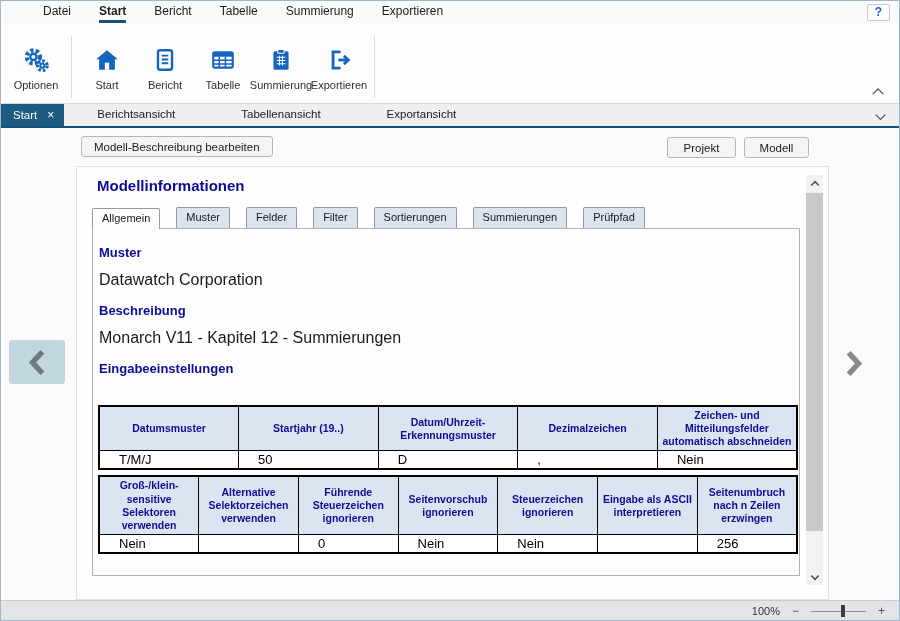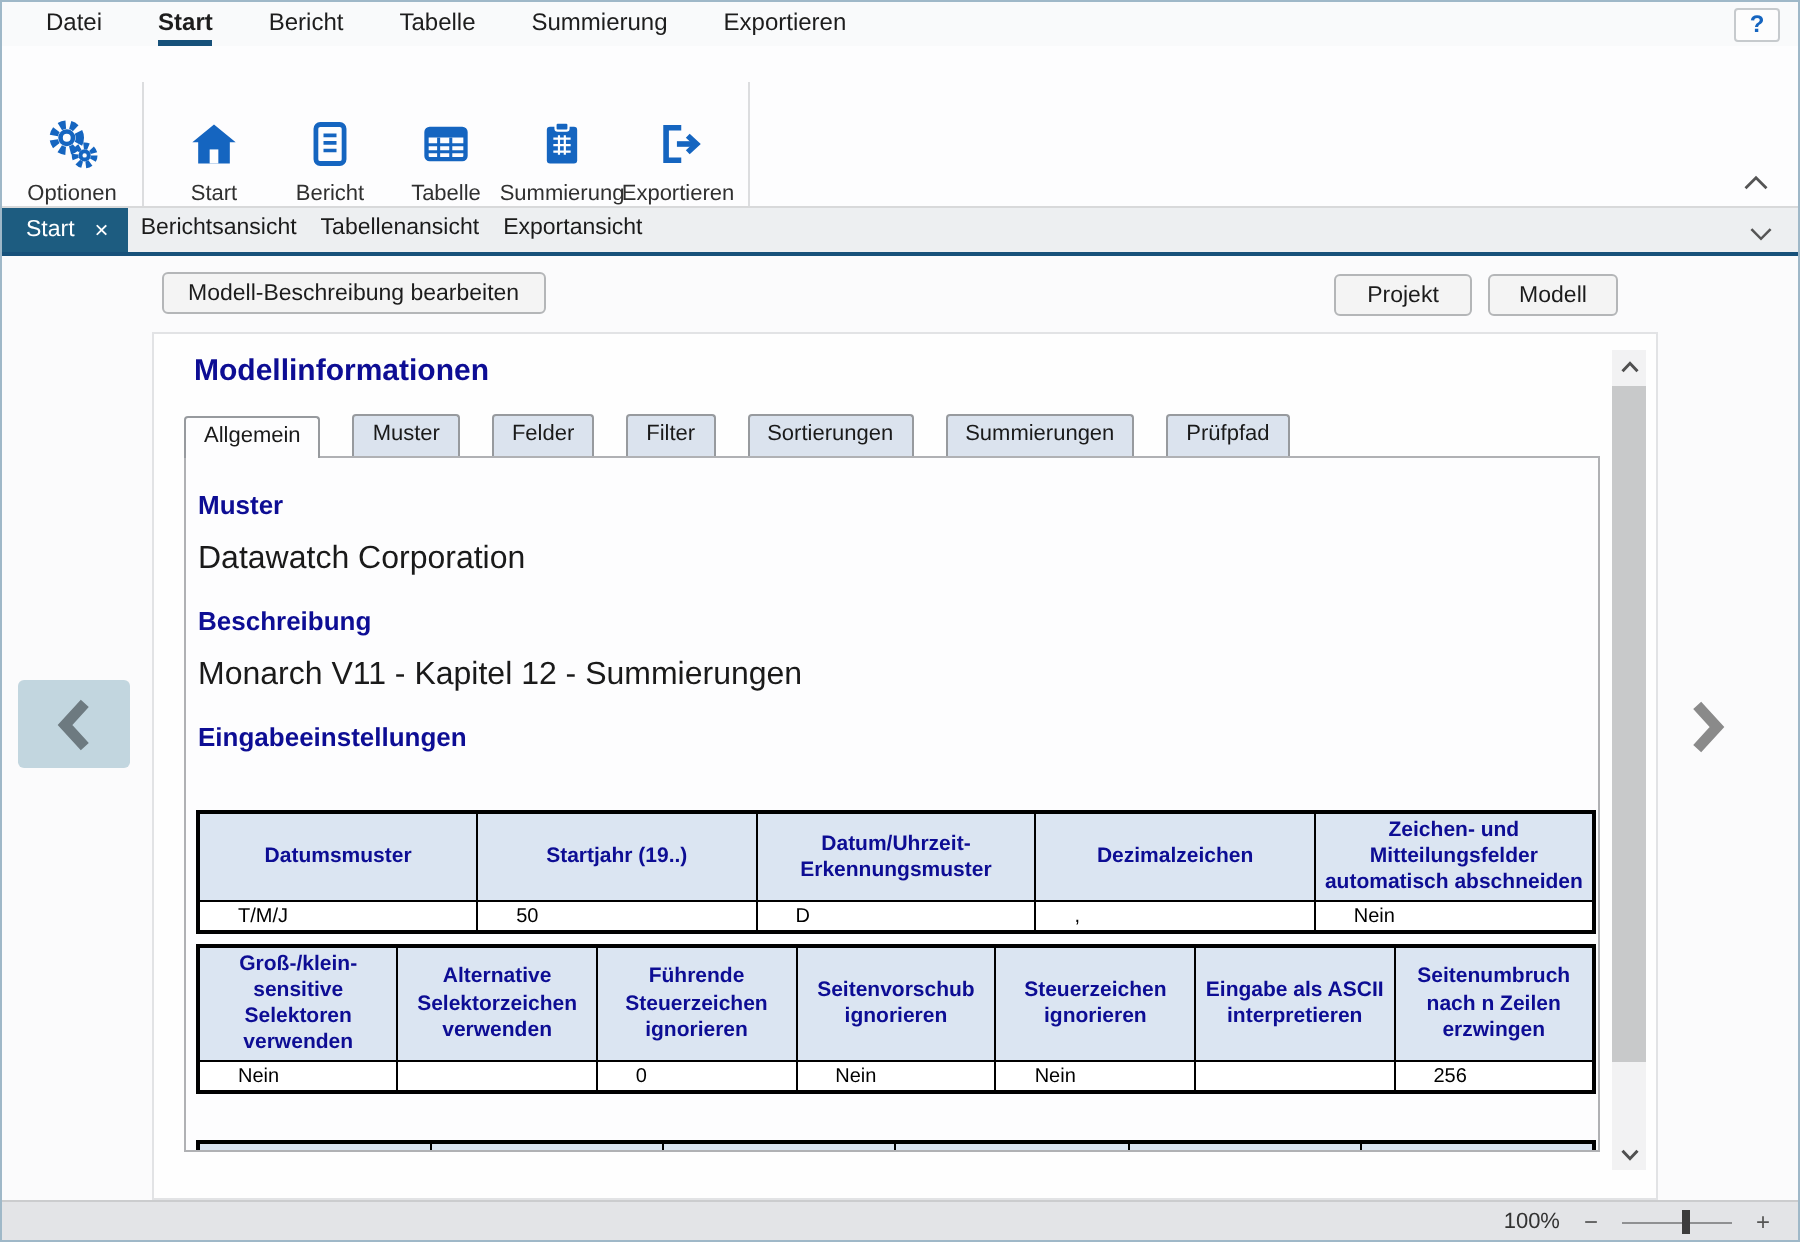--- a/index.html
+++ b/index.html
@@ -6,43 +6,43 @@
   html,body { width:900px; height:621px; }
   body {
     font-family: "Liberation Sans", "DejaVu Sans", sans-serif;
     background:#ffffff; overflow:hidden;
   }
   .window{ width:900px; height:621px; border:1px solid #9fb8c8; background:#fbfbfc;
     display:flex; flex-direction:column; position:relative; }
 
   
   .menubar{ height:22px; background:#f9fafb; display:flex; align-items:stretch;
-    padding-left:8px; position:relative; flex:0 0 auto; }
+    padding-left:28px; position:relative; flex:0 0 auto; }
   .menu-item{ font-size:12px; color:#1d1d1d; padding:3px 14px 0; cursor:default; position:relative; }
   .menu-item.active{ font-weight:bold; }
   .menu-item.active::after{ content:""; position:absolute; left:14px; right:14px; bottom:0;
     height:3px; background:#17517a; }
   .help-btn{ position:absolute; right:9px; top:3px; width:23px; height:17px;
     border:1px solid #c6cacd; background:#fdfdfd; border-radius:2px;
     color:#1565c0; font-weight:bold; font-size:12px; text-align:center; line-height:15px; }
 
   
   .ribbon{ height:81px; background:#fdfdfe; border-bottom:1px solid #d8d9da;
-    display:flex; align-items:flex-end; padding:4px 0 0 6px; position:relative; flex:0 0 auto;}
+    display:flex; align-items:center; padding:4px 0 0 6px; position:relative; flex:0 0 auto;}
   .ribbon-btn{ width:58px; display:flex; flex-direction:column; align-items:center;
     padding-top:6px; }
   .ribbon-btn .ric{ height:30px; display:flex; align-items:center; justify-content:center; }
   .ribbon-btn .rlabel{ font-size:11px; color:#303030; margin-top:4px; white-space:nowrap; }
   .ribbon-sep{ width:1px; background:#dcdddf; height:62px; margin:4px 6px 0; }
   .ribbon-collapse{ position:absolute; right:12px; bottom:4px; width:16px; height:12px; color:#555; }
 
   
   .viewtabs{ height:24px; background:#edeff1; display:flex; align-items:flex-end;
     border-bottom:2px solid #17517a; position:relative; flex:0 0 auto; }
-  .viewtab{ font-size:11.5px; color:#1b1b1b; padding:4px 6px 4px; height:22px; }
+  .viewtab{ font-size:11.5px; color:#1b1b1b; padding:4px 33px 4px; height:22px; }
   .viewtab.active{ background:#1d5c80; color:#ffffff; padding:4px 10px 4px 12px;
     display:flex; align-items:center; gap:10px; }
   .viewtab .close-x{ font-size:12px; line-height:10px; }
   .viewtabs-chevron{ position:absolute; right:12px; bottom:5px; color:#555; }
 
   
   .main{ flex:1 1 auto; position:relative; background:#fbfbfc; }
   .btn{ font-size:11.5px; color:#1c1c1c; background:#f4f4f4; border:1px solid #b4b6b8;
     border-radius:3px; height:21px; padding:0 12px; }
   .edit-desc-btn{ position:absolute; left:80px; top:8px; }
@@ -67,21 +67,21 @@
   .doc-tabpanel{ border:1px solid #b0b1b4; background:#fdfdfe; margin:0 28px 0 15px;
     height:348px; padding:2px 0 0 5px; overflow:hidden; }
 
   .sec-heading{ font-size:13px; font-weight:bold; color:#0d0d94; margin:14px 0 0 1px; }
   .sec-value{ font-size:16px; color:#1a1a1a; margin:11px 0 0 1px; }
 
   table.info-table{ border-collapse:collapse; table-layout:fixed; width:700px;
     border:2px solid #000; background:#fff; }
   table.info-table th{ background:#dbe5f2; color:#0d0d94; font-weight:bold; font-size:10.5px;
     text-align:center; border:1px solid #000; padding:2px 3px; line-height:1.25; }
-  table.info-table td{ font-size:10px; color:#000; text-align:left; border:1px solid #000;
+  table.info-table td{ font-size:13px; color:#000; text-align:left; border:1px solid #000;
     padding:1px 19px; height:15px; }
   table.info-table td:empty::after{ content:"\00a0"; }
   .t1{ margin-top:29px; }
   .t2{ margin-top:5px; }
   .t3{ margin-top:23px; }
 
   
   .scrollbar{ position:absolute; right:5px; top:8px; width:17px; height:410px; background:#f2f2f3; }
   .sb-arrow{ height:16px; display:flex; align-items:center; justify-content:center; color:#505050; }
   .sb-thumb{ position:absolute; left:0; top:18px; width:17px; height:338px; background:#c8c9ca; }

